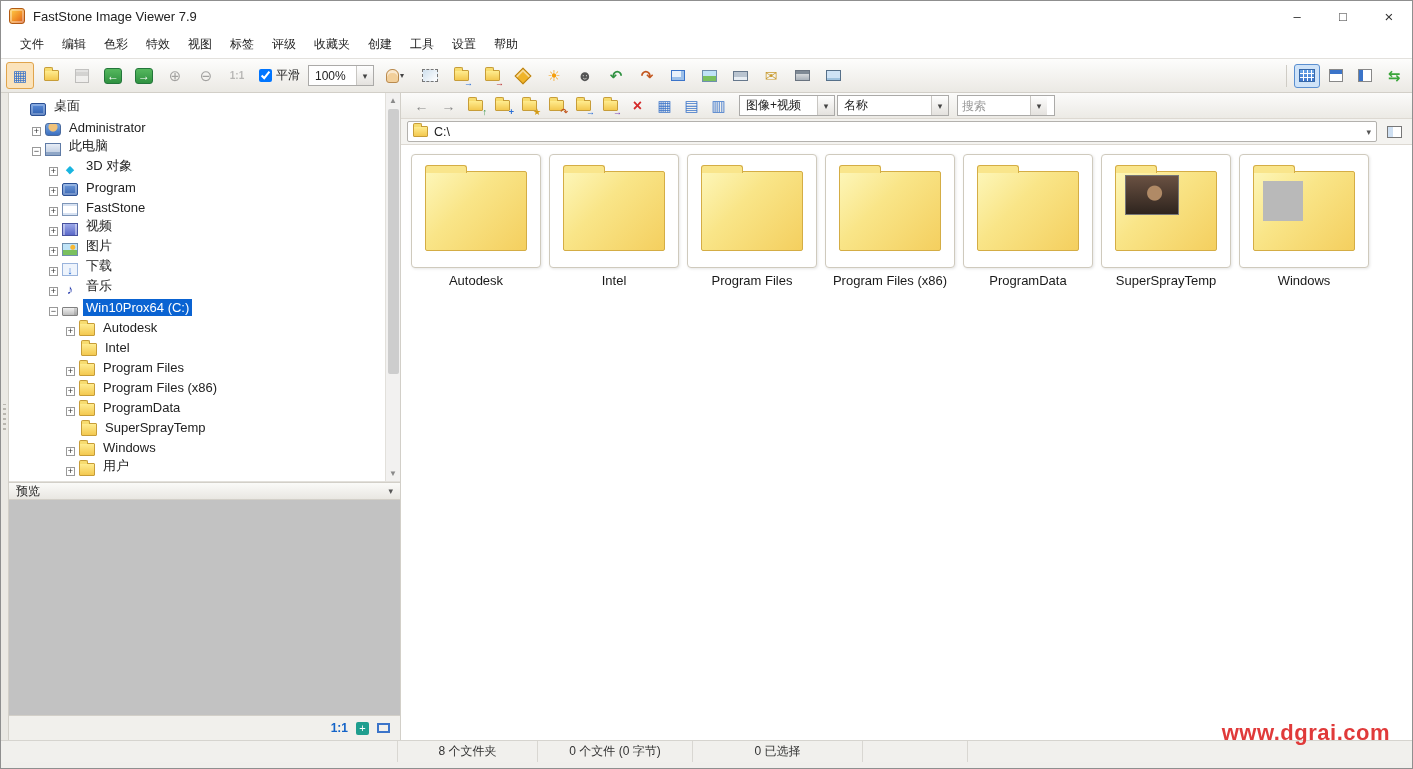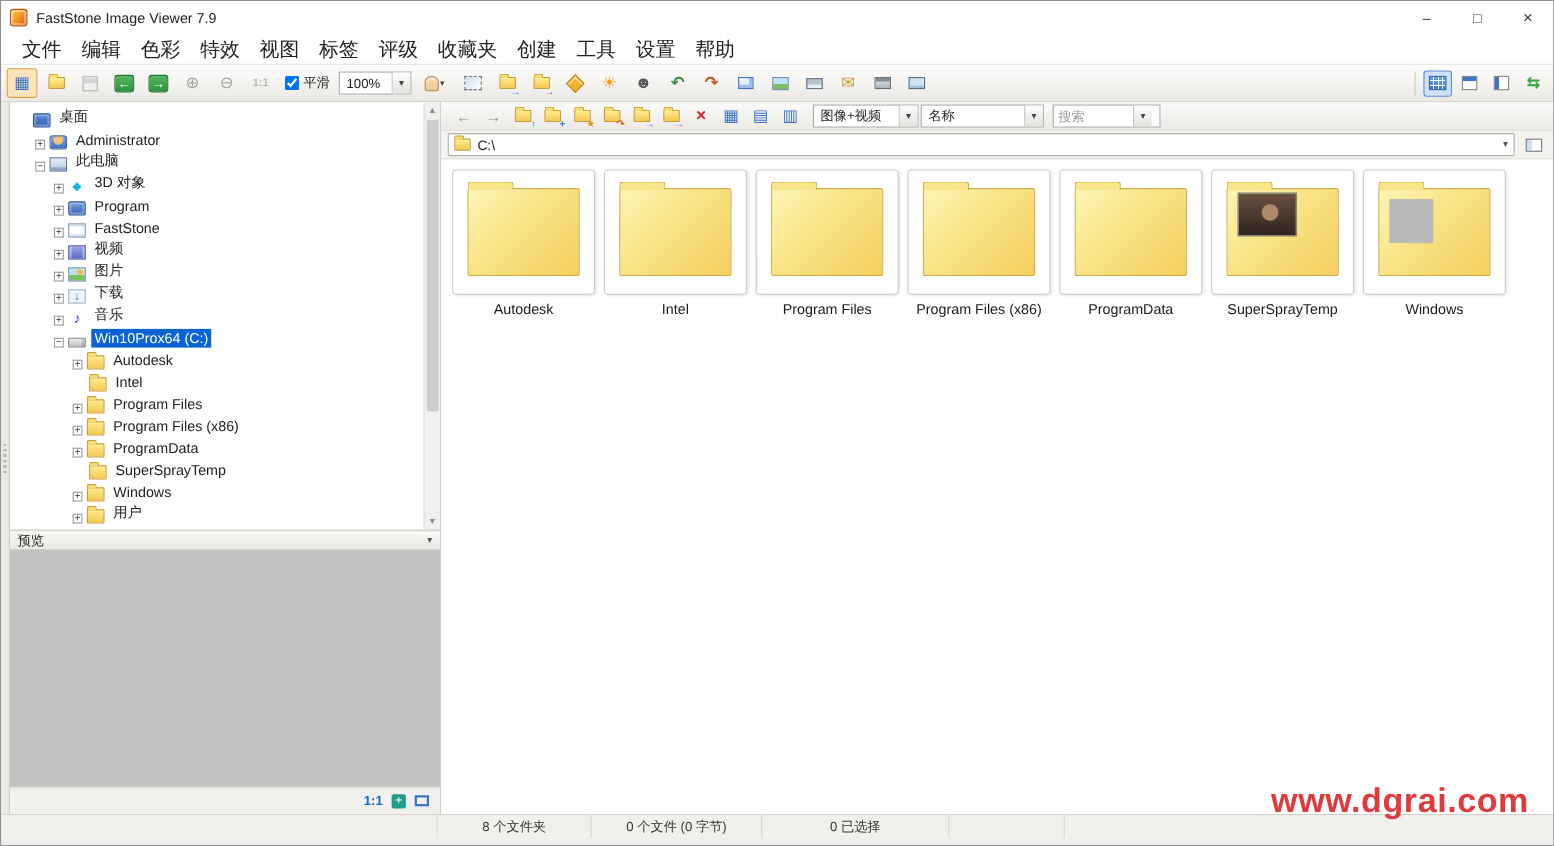--- a/index.html
+++ b/index.html
@@ -10,21 +10,21 @@
   .titlebar { height:30px; background:#fff; display:flex; align-items:center; padding-left:8px; flex:0 0 auto; }
   .app-icon { width:16px; height:16px; border-radius:3px; border:1px solid #b35a12;
     background:linear-gradient(135deg,#ffd24a,#f08a24 60%,#d4571e); box-shadow:inset 0 0 0 2px rgba(255,255,255,.35); margin-right:8px; }
   .title-text { font-size:13px; }
   .win-controls { margin-left:auto; display:flex; height:100%; }
   .win-btn { width:46px; display:flex; align-items:center; justify-content:center; font-size:13px; color:#333; }
   .win-btn.close { font-size:15px; }
 
   
   .menubar { height:28px; background:#fff; border-bottom:1px solid #e3e1dd; display:flex; align-items:center; padding-left:10px; flex:0 0 auto; }
-  .menu-item { padding:5px 9px; font-size:18px; cursor:default;text-align:right; }
+  .menu-item { padding:5px 9px; font-size:12px; cursor:default;text-align:right; }
 
   
   .toolbar { height:34px; background:linear-gradient(#fdfdfc,#ebe9e4); border-bottom:1px solid #d2cfc8; display:flex; align-items:center; padding:0 5px; gap:3px; flex:0 0 auto; }
   .tb { width:28px; height:27px; display:flex; align-items:center; justify-content:center; border-radius:3px; position:relative; border:1px solid transparent; }
   .tb.active { background:#fbe3bb; border-color:#e0a44c; }
   .tb.disabled { opacity:.38; filter:grayscale(1); }
   .g { font-size:15px; line-height:1; }
   .sep { width:1px; height:22px; background:#cfccc5; margin:0 4px; }
 
   .fmini { width:15px; height:11px; position:relative; border:1px solid #c79d38; border-radius:1px;
@@ -133,21 +133,21 @@
   .thumb-label { text-align:center; margin-top:5px; font-size:13px; color:#1a1a1a; height:16px;
     white-space:nowrap; overflow:hidden; }
 
   
   .statusbar { height:22px; background:#f1f0ed; border-top:1px solid #d6d4cf; display:flex; align-items:stretch; font-size:12px; color:#333; flex:0 0 auto; }
   .sb-cell { display:flex; align-items:center; justify-content:center; border-right:1px solid #d9d7d2; }
   .bottom-frame { height:6px; background:#f0efec; flex:0 0 auto; position:relative; }
   .resize-grip { position:absolute; right:1px; bottom:1px; width:12px; height:12px;
     background:repeating-linear-gradient(135deg,#b0aeа8 0 1.5px,transparent 1.5px 4px); }
 
-  .watermark { position:absolute; right:22px; bottom:22px; color:#e03a3a; font-size:31px; font-weight:bold; letter-spacing:.5px; }
+  .watermark { position:absolute; right:22px; bottom:22px; color:#e03a3a; font-size:22px; font-weight:bold; letter-spacing:.5px; }
   input::placeholder { color:#9a9a9a; }
   .search-input { width:72px; border:none; outline:none; font-size:12px; height:17px; padding:0 4px; background:transparent; }
 </style>
 </head>
 <body>
 
 <div class="window">
 
   <div class="titlebar">
     <span class="app-icon"></span>

